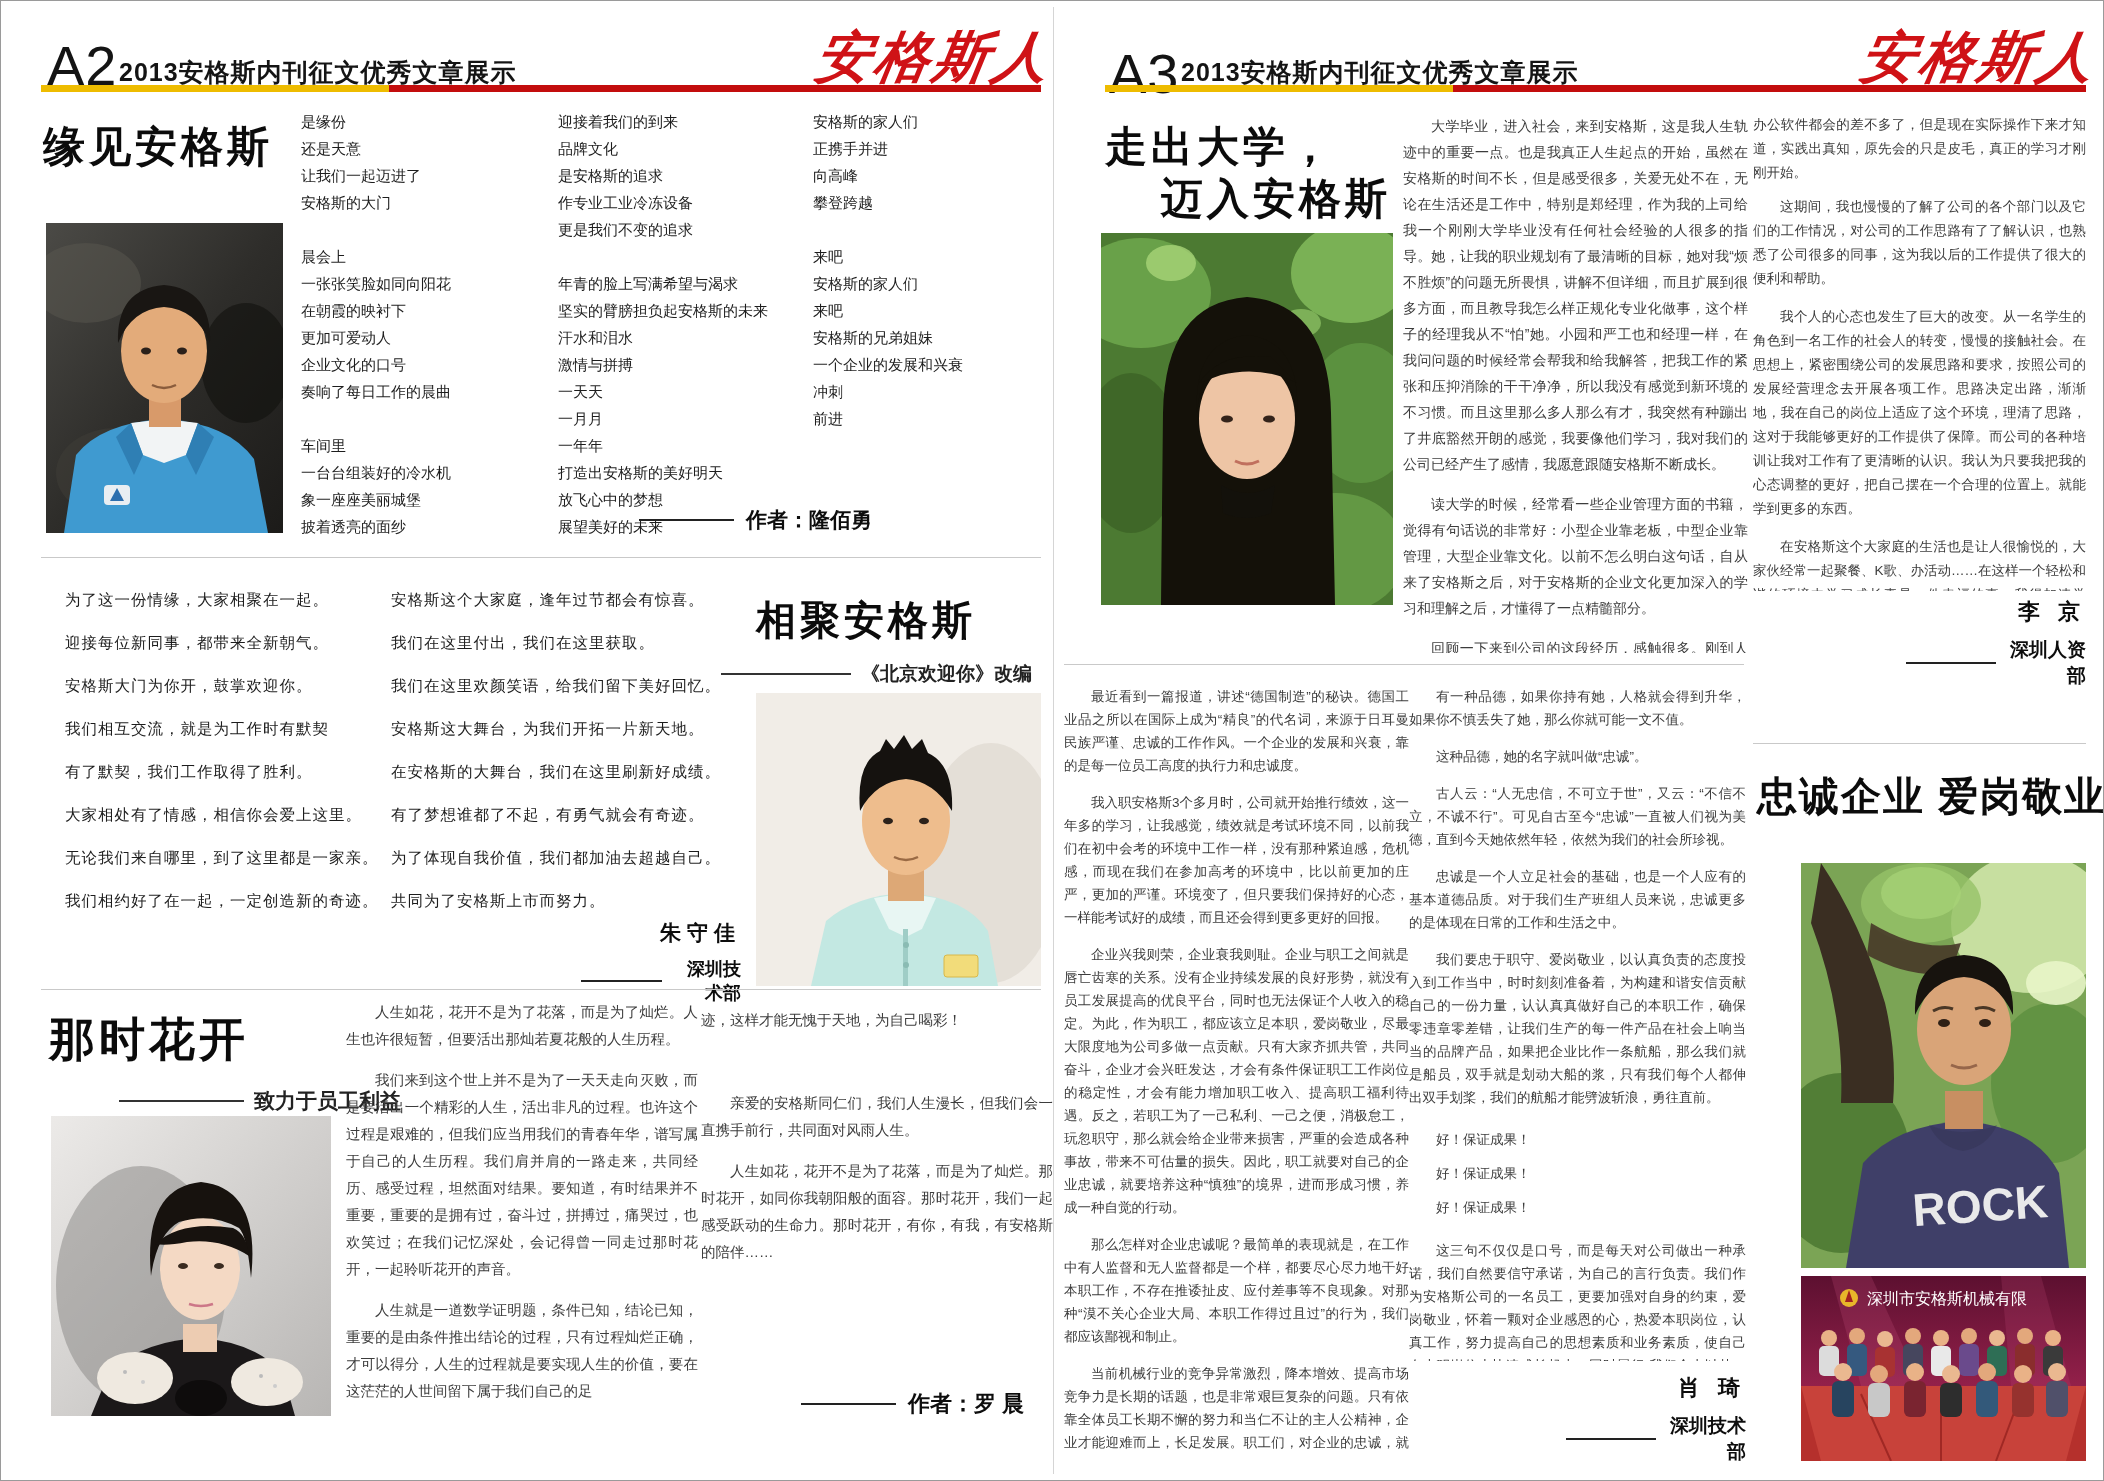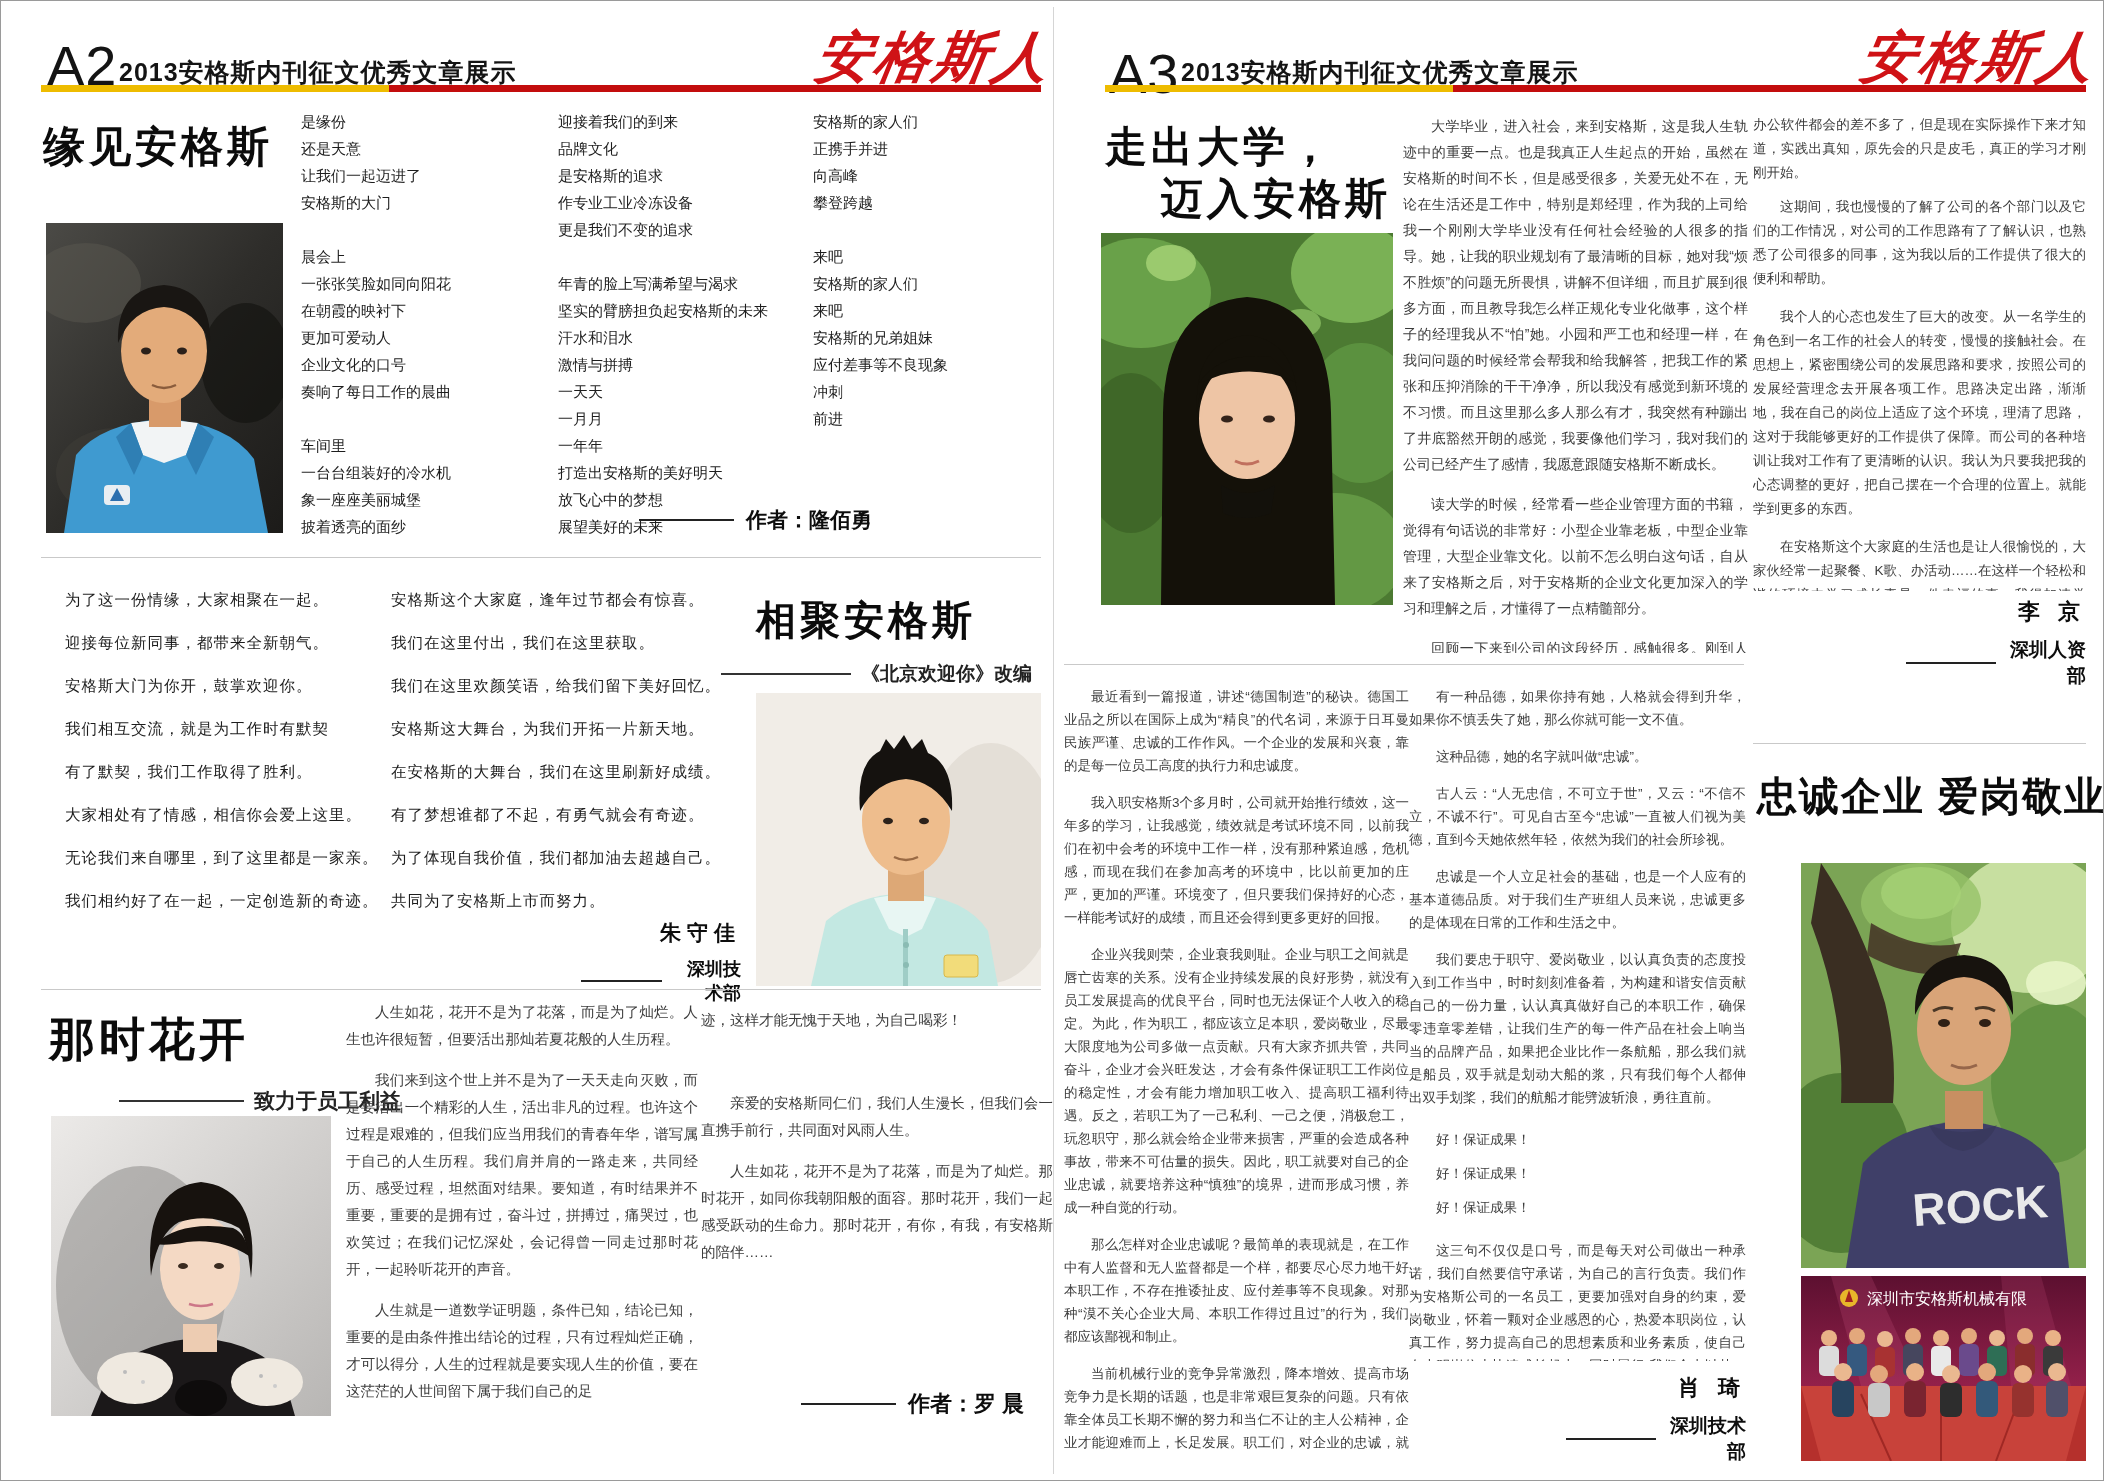--- a/index.html
+++ b/index.html
@@ -122,21 +122,21 @@
   <div class="abs poem poem1" style="left:812px;top:108px;width:228px;">
       <div class="line">安格斯的家人们</div>
       <div class="line">正携手并进</div>
       <div class="line">向高峰</div>
       <div class="line">攀登跨越</div>
       <div class="line blank">&nbsp;</div>
       <div class="line">来吧</div>
       <div class="line">安格斯的家人们</div>
       <div class="line">来吧</div>
       <div class="line">安格斯的兄弟姐妹</div>
-      <div class="line">应付差事等不良现象</div>
+      <div class="line">一个企业的发展和兴衰</div>
       <div class="line">冲刺</div>
       <div class="line">前进</div>
     </div>
 
   <div class="abs author-line" style="left:638px;top:505px;font-size:21px;">
     <span class="dash"></span>
     <span>作者：隆佰勇</span>
   </div>
 
   <div class="abs hr" style="left:40px;top:556px;width:1000px;"></div>

